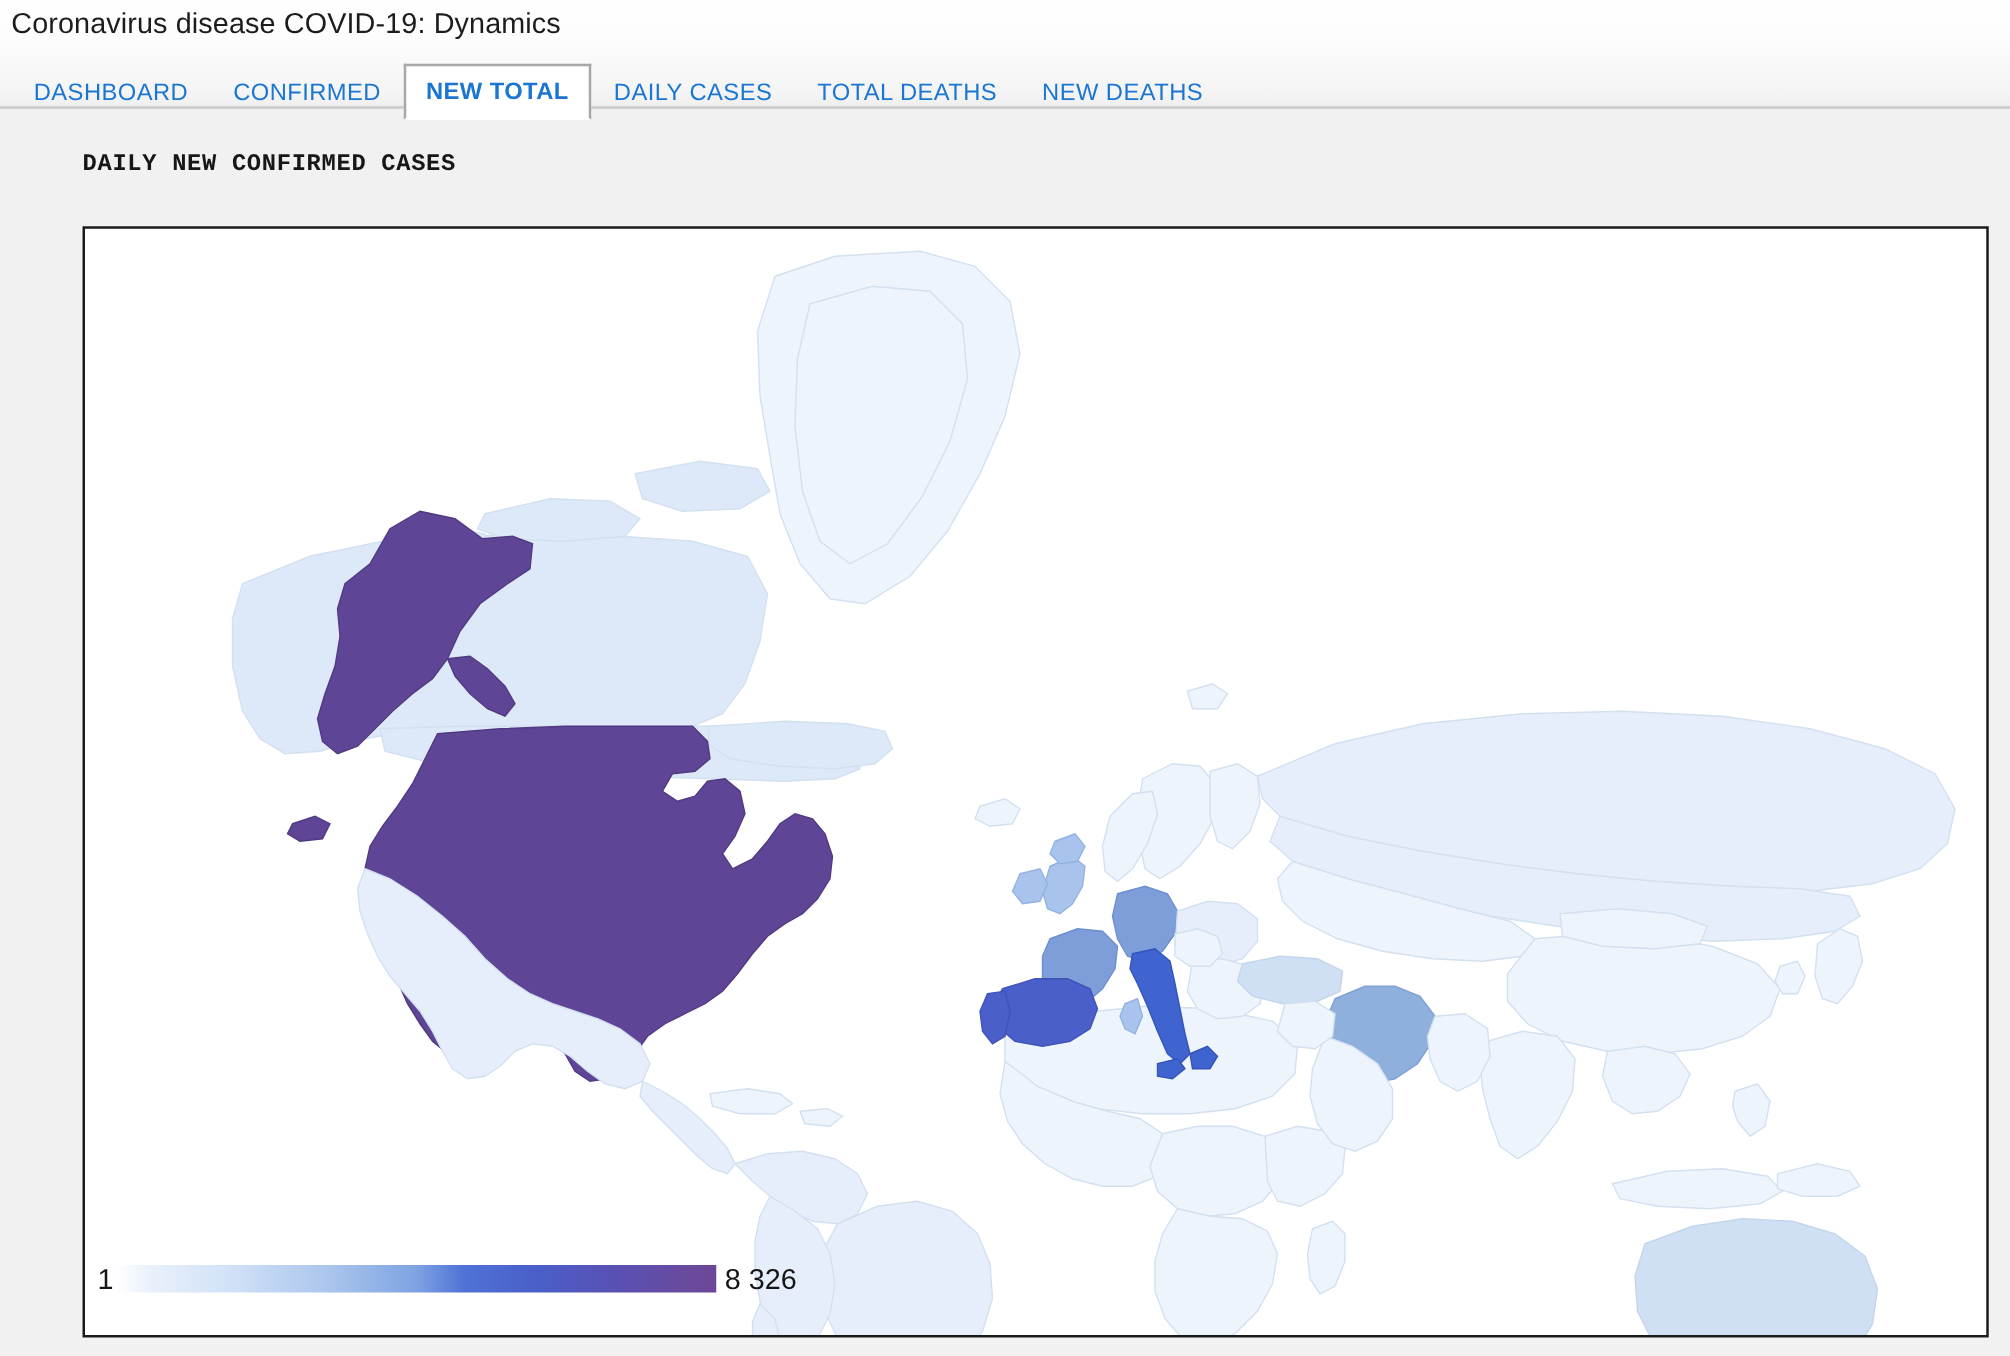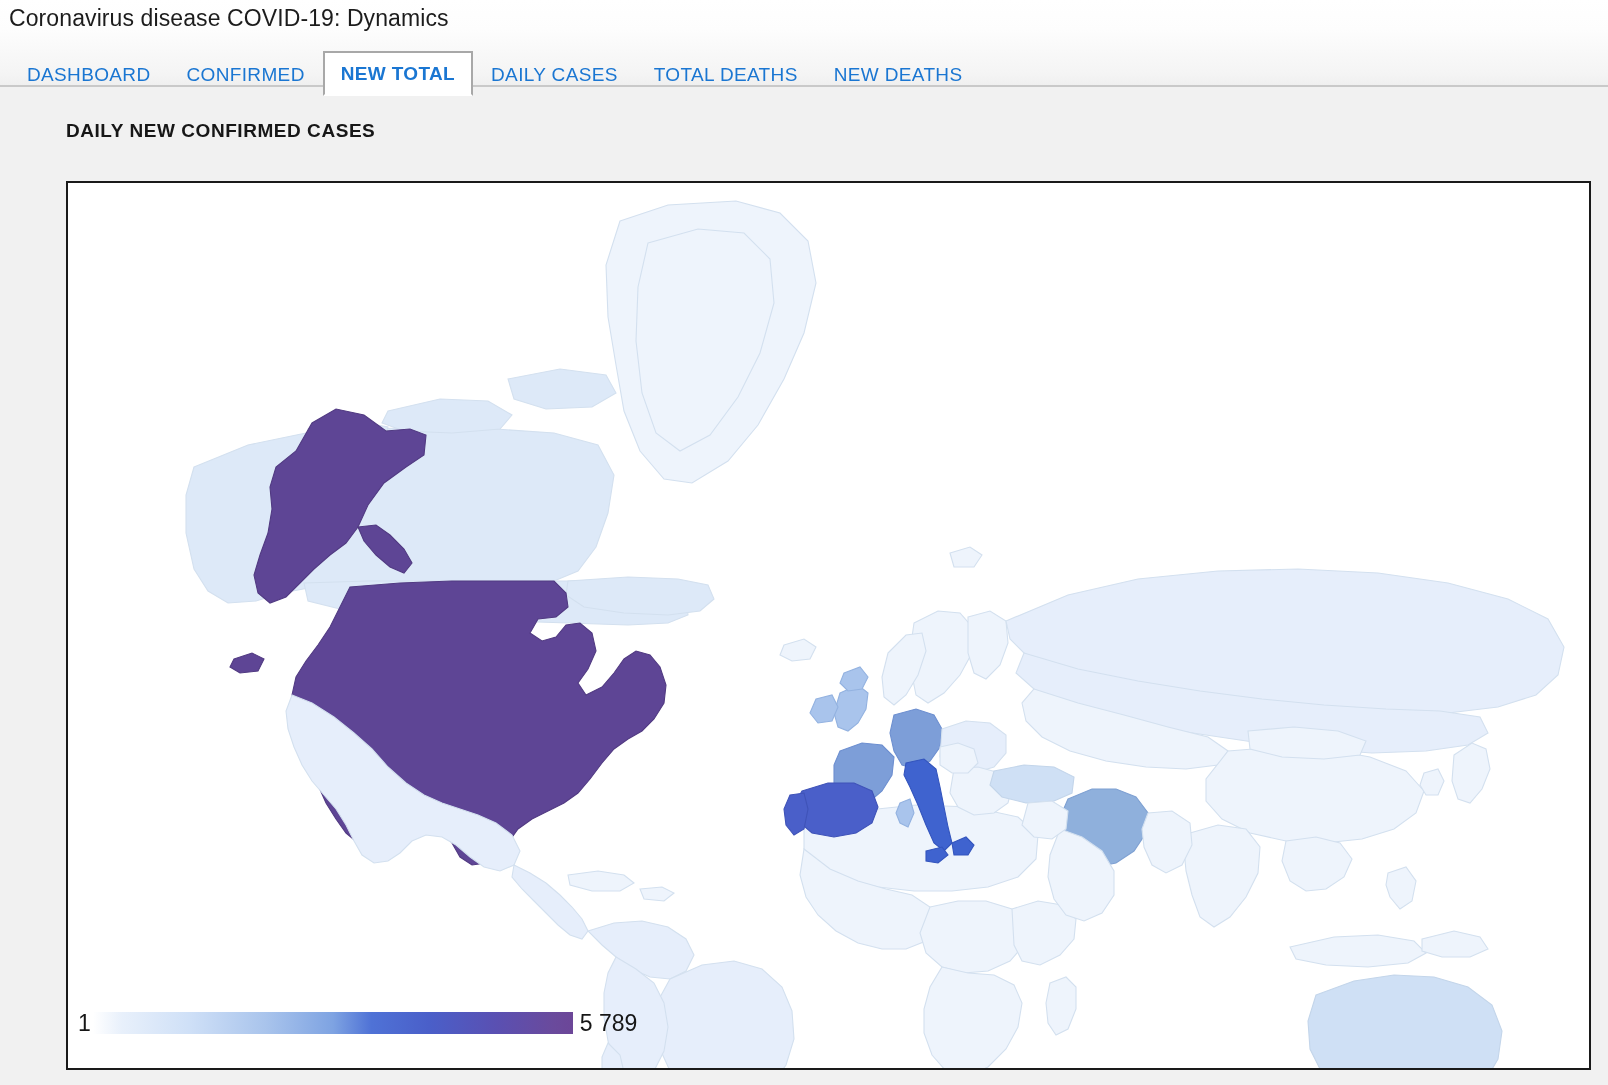--- a/index.html
+++ b/index.html
@@ -61,20 +61,21 @@
 
   
   #panel-title {
     position: absolute;
     left: 66px; top: 120px;
     font-size: 19px;
     font-weight: bold;
     color: #171717;
     letter-spacing: 0.55px;
     white-space: nowrap;
+    font-family: Liberation Mono, monospace;
   }
 
   #map-frame {
     position: absolute;
     left: 66px; top: 181px;
     width: 1525px; height: 889px;
     background: #ffffff;
     border: 2px solid #1a1a1a;
     overflow: hidden;
   }
@@ -236,16 +237,16 @@
       <path class="ln" d="M1354,756 L1386,748 L1412,754 L1420,766 L1402,774 L1374,774 L1354,768 Z"></path>
 
       <path class="ln" d="M716,462 L736,456 L748,464 L742,476 L724,478 L712,472 Z"></path>
       <path class="ln" d="M882,370 L902,364 L914,372 L906,384 L886,384 Z"></path>
     </svg>
   </div>
 
   <div id="map-legend">
     <span id="legend-min">1</span>
     <div id="legend-gradient" style="background: linear-gradient(to right, rgb(255, 255, 255) 0%, rgb(232, 240, 251) 6%, rgb(207, 224, 247) 20%, rgb(169, 196, 236) 36%, rgb(126, 163, 226) 50%, rgb(79, 114, 214) 58%, rgb(74, 95, 201) 70%, rgb(90, 80, 178) 84%, rgb(106, 74, 156) 96%, rgb(108, 70, 152) 100%);"></div>
-    <span id="legend-max">5 789</span>
+    <span id="legend-max">8 326</span>
   </div>
 
 </div>
 
 </body></html>

